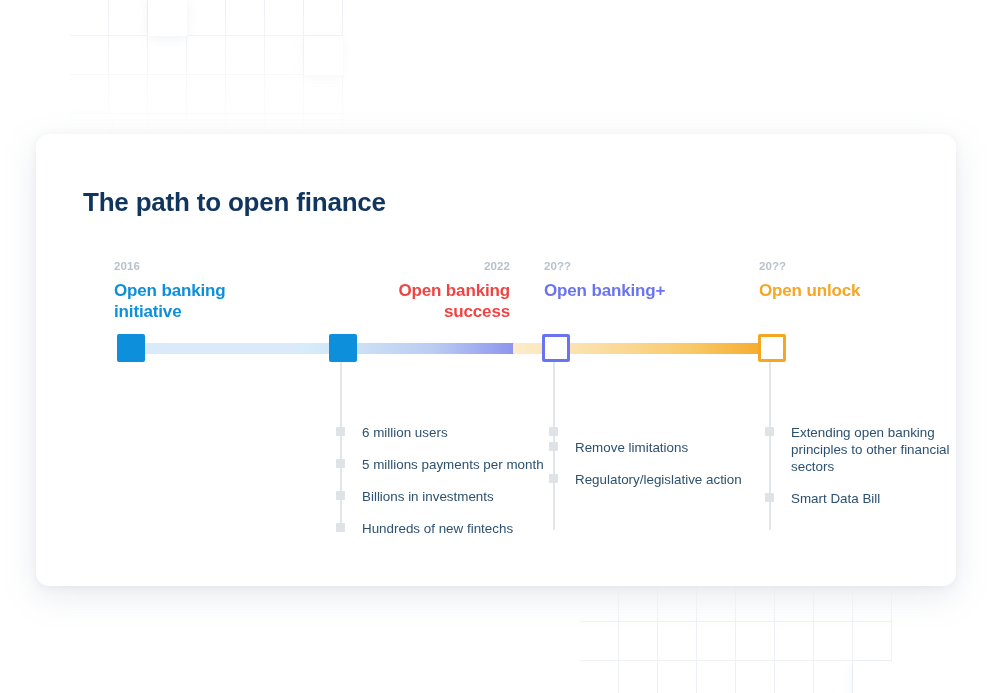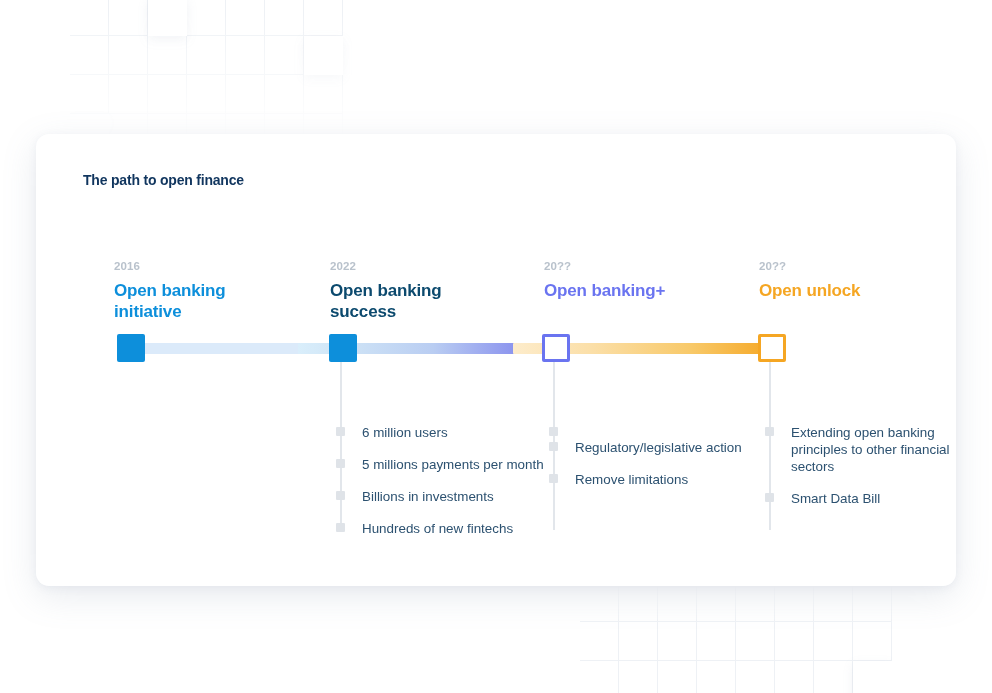--- a/index.html
+++ b/index.html
@@ -56,22 +56,22 @@
     height: 452px;
     background: #ffffff;
     border-radius: 13px;
     box-shadow: 0 10px 34px rgba(120,138,162,0.17),
                 0 2px 8px rgba(120,138,162,0.09);
   }
 
   .card-title {
     position: absolute;
     left: 47px;
-    top: 38px;
-    font-size: 14px;
+    top: 53px;
+    font-size: 26px;
     font-weight: bold;
     color: #10355e;
     letter-spacing: -0.2px;
   }
 
   
   .timeline {
     position: absolute;
     left: 0; top: 0;
     width: 100%; height: 100%;
@@ -116,21 +116,21 @@
     letter-spacing: 0.1px;
     margin-bottom: 8px;
   }
   .m-title {
     font-size: 17px;
     font-weight: bold;
     line-height: 21px;
     letter-spacing: -0.15px;
   }
   #head-0 { left: 78px; }
-  #head-1 { left: 294px; }
+  #head-1 { left: 294px; text-align: right; }
   #head-2 { left: 508px; width: 150px; }
   #head-3 { left: 723px; width: 150px; }
 
   
   .bullet-col {
     position: absolute;
     top: 228px;
   }
   #col-1 { left: 300px; width: 210px; }
   #col-2 { left: 513px; width: 210px; }
@@ -252,21 +252,21 @@
       <div class="marker hollow" id="marker-2"></div>
       <div class="marker hollow" id="marker-3"></div>
 
       <div class="milestone-head" id="head-0">
         <div class="m-year">2016</div>
         <div class="m-title" style="color:#0d8fdb">Open banking initiative</div>
       </div>
 
       <div class="milestone-head" id="head-1">
         <div class="m-year">2022</div>
-        <div class="m-title" style="color:#0c4a6e">Open banking success</div>
+        <div class="m-title" style="color:#ef4444">Open banking success</div>
       </div>
 
       <div class="milestone-head" id="head-2">
         <div class="m-year">20??</div>
         <div class="m-title" style="color:#6a74f0">Open banking+</div>
       </div>
 
       <div class="milestone-head" id="head-3">
         <div class="m-year">20??</div>
         <div class="m-title" style="color:#f5a623">Open unlock</div>
@@ -279,22 +279,22 @@
             <li class="bullet-item"><span class="bullet-dot"></span><span>5 millions payments per month</span></li>
             <li class="bullet-item"><span class="bullet-dot"></span><span>Billions in investments</span></li>
             <li class="bullet-item"><span class="bullet-dot"></span><span>Hundreds of new fintechs</span></li>
           </ul>
       </div>
 
       <div class="bullet-col" id="col-2">
         <div class="col-line"></div>
         <ul class="bullet-list">
             <li class="bullet-item"><span class="bullet-dot"></span></li>
+            <li class="bullet-item"><span class="bullet-dot"></span><span>Remove limitations</span></li>
             <li class="bullet-item"><span class="bullet-dot"></span><span>Regulatory/legislative action</span></li>
-            <li class="bullet-item"><span class="bullet-dot"></span><span>Remove limitations</span></li>
           </ul>
       </div>
 
       <div class="bullet-col" id="col-3">
         <div class="col-line"></div>
         <ul class="bullet-list">
             <li class="bullet-item"><span class="bullet-dot"></span><span>Extending open banking principles to other financial sectors</span></li>
             <li class="bullet-item"><span class="bullet-dot"></span><span>Smart Data Bill</span></li>
           </ul>
       </div>

